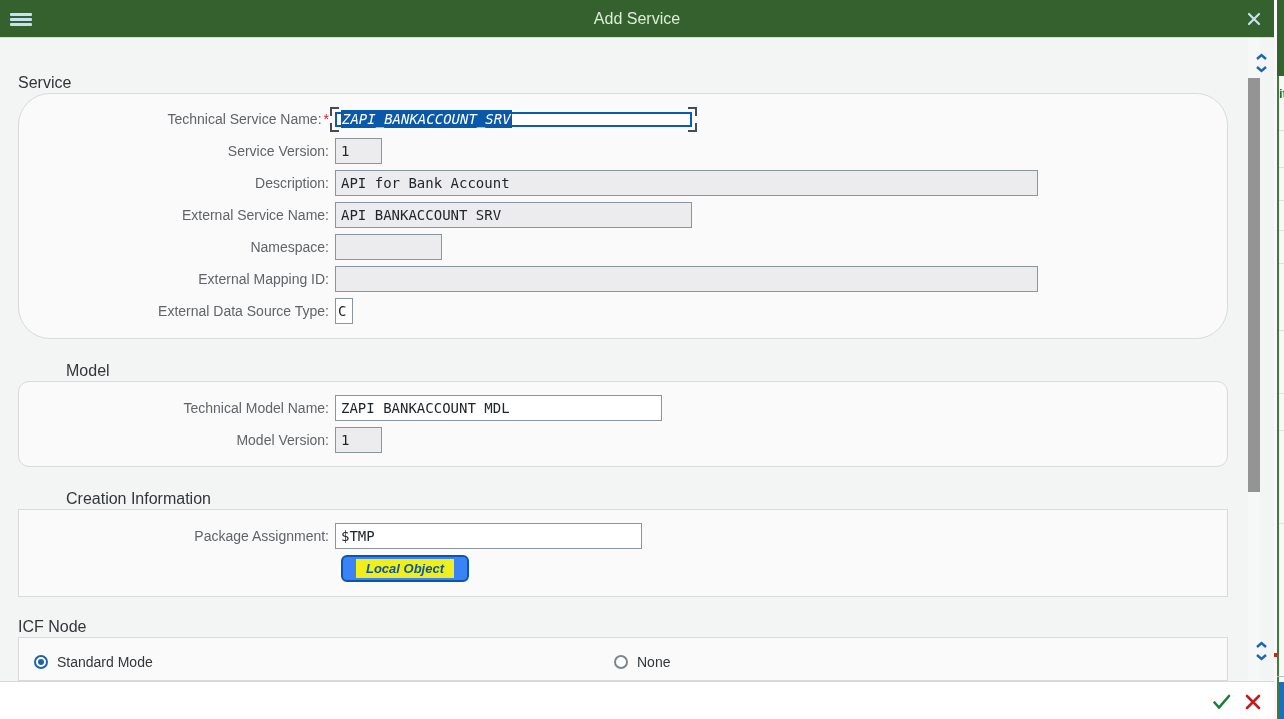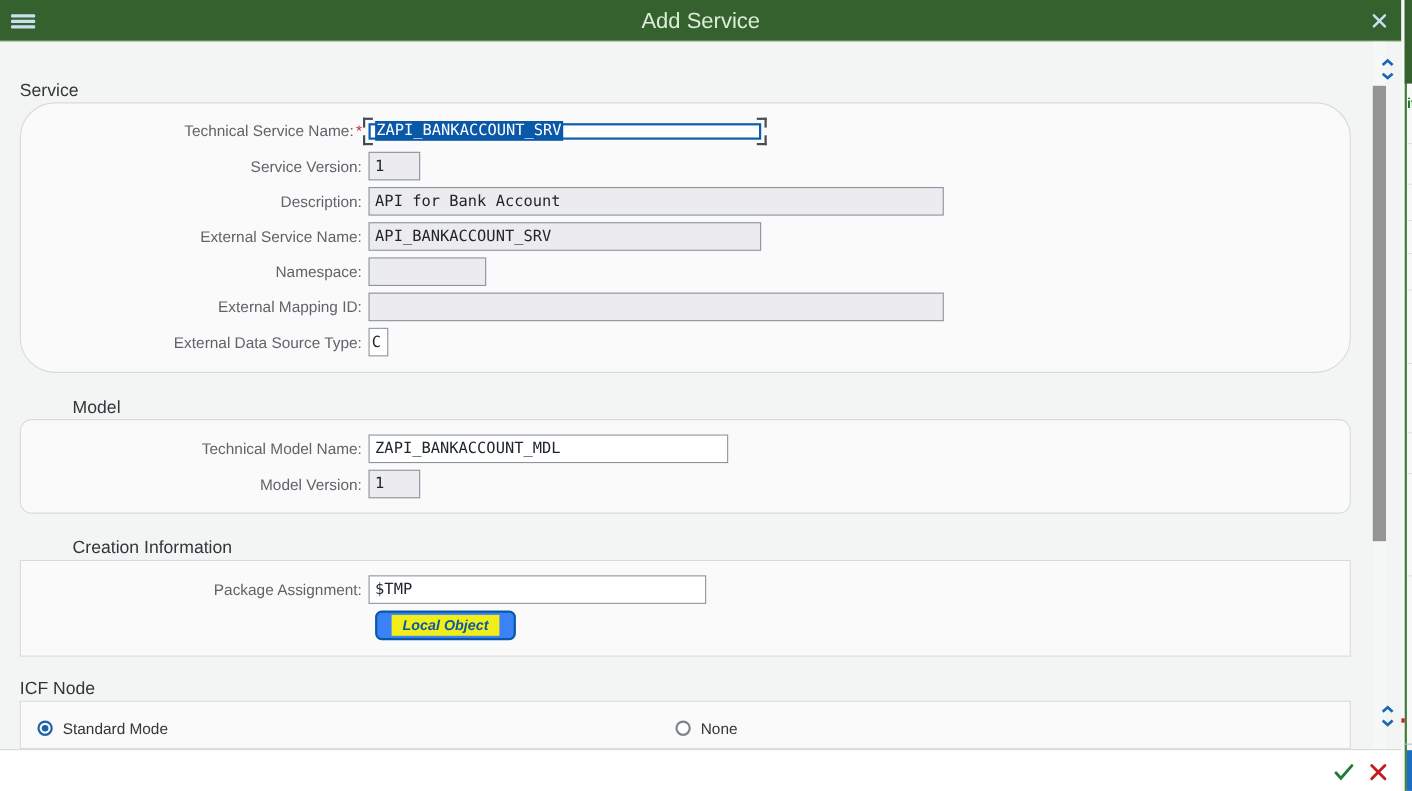--- a/index.html
+++ b/index.html
@@ -7,21 +7,21 @@
               font-family:"Liberation Sans", sans-serif; }
 
   
   .dialog { position:absolute; left:0; top:0; width:1274px; height:719px; background:#f3f4f4; }
 
   .titlebar { position:absolute; left:0; top:0; width:100%; height:38px; background:#35612e;
               border-bottom:1px solid #cfe0cf; }
   .hamburger { position:absolute; left:10px; top:9px; width:22px; height:20px; padding:2px 0; cursor:pointer; }
   .hamburger .bar { height:3px; background:#c9dff2; margin:2px 0; border-radius:1px; }
   .dlg-title { position:absolute; left:0; right:0; top:0; height:38px; line-height:38px;
-               text-align:center; color:#dcedd8; font-size:20px; }
+               text-align:center; color:#dcedd8; font-size:16px; }
   .close-x { position:absolute; right:12px; top:11px; width:16px; height:16px; cursor:pointer; }
 
   
   .content { position:absolute; left:18px; top:38px; width:1210px; }
   .sec-title { font-size:16px; color:#32363a; height:20px; line-height:20px; }
   .sec-title.first { margin-top:35px; }
   .sec-title.gap { margin-top:22px;margin-left:48px; }
   .sec-title.gap2 { margin-top:20px; }
   .panel { background:#fafafa; border:1px solid #d9dadb; width:1210px; }
   .panel.service { height:246px; padding-top:12px;border-radius:32px; }
@@ -29,25 +29,25 @@
   .panel.creation { height:88px; padding-top:13px; }
   .panel.icf { height:44px; position:relative; }
 
   .row { display:flex; align-items:center; margin-bottom:6px; height:26px; }
   .flabel { width:316px; text-align:right; font-size:14px; color:#60646a; padding-right:6px; flex:none; }
   .req { color:#d0262c; margin-left:2px; }
 
   .field { height:26px; border:1px solid #8b959e; font-family:"DejaVu Sans Mono", monospace;
            font-size:14px; color:#21262b; padding:0 5px; background:#fff; }
   .field.ro { background:#ececee; }
-  .w357{width:357px} .w47{width:47px} .w607{width:523px} .w107{width:107px}
+  .w357{width:357px} .w47{width:47px} .w607{width:703px} .w107{width:107px}
   .w18{width:18px; padding:0 2px;} .w327{width:327px} .w307{width:307px}
 
   
-  .focus-wrap { position:relative; width:357px; height:15px; flex:none; }
+  .focus-wrap { position:relative; width:357px; height:15px; flex:none;font-style:italic; }
   .focus-field { position:absolute; inset:0; border:2px solid #0b5cad; background:#fff;
                  display:flex; align-items:center; padding:0 4px; cursor:text; }
   .sel-text { background:#0a58a8; color:#fff; font-family:"DejaVu Sans Mono", monospace; font-size:14px;
               padding:1px 1px; }
   .corner { position:absolute; width:9px; height:9px; }
   .corner.tl { left:-5px; top:-5px; border-left:2px solid #454c54; border-top:2px solid #454c54; }
   .corner.tr { right:-5px; top:-5px; border-right:2px solid #454c54; border-top:2px solid #454c54; }
   .corner.bl { left:-5px; bottom:-5px; border-left:2px solid #454c54; border-bottom:2px solid #454c54; }
   .corner.br { right:-5px; bottom:-5px; border-right:2px solid #454c54; border-bottom:2px solid #454c54; }
 

